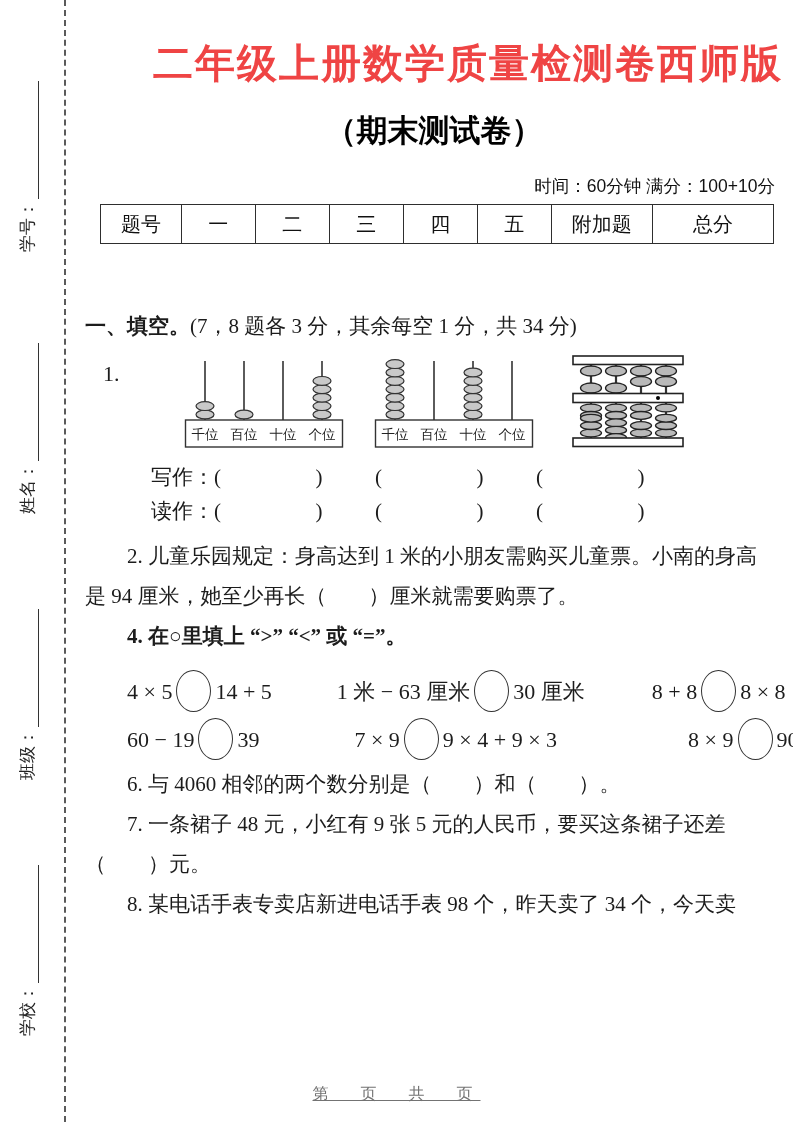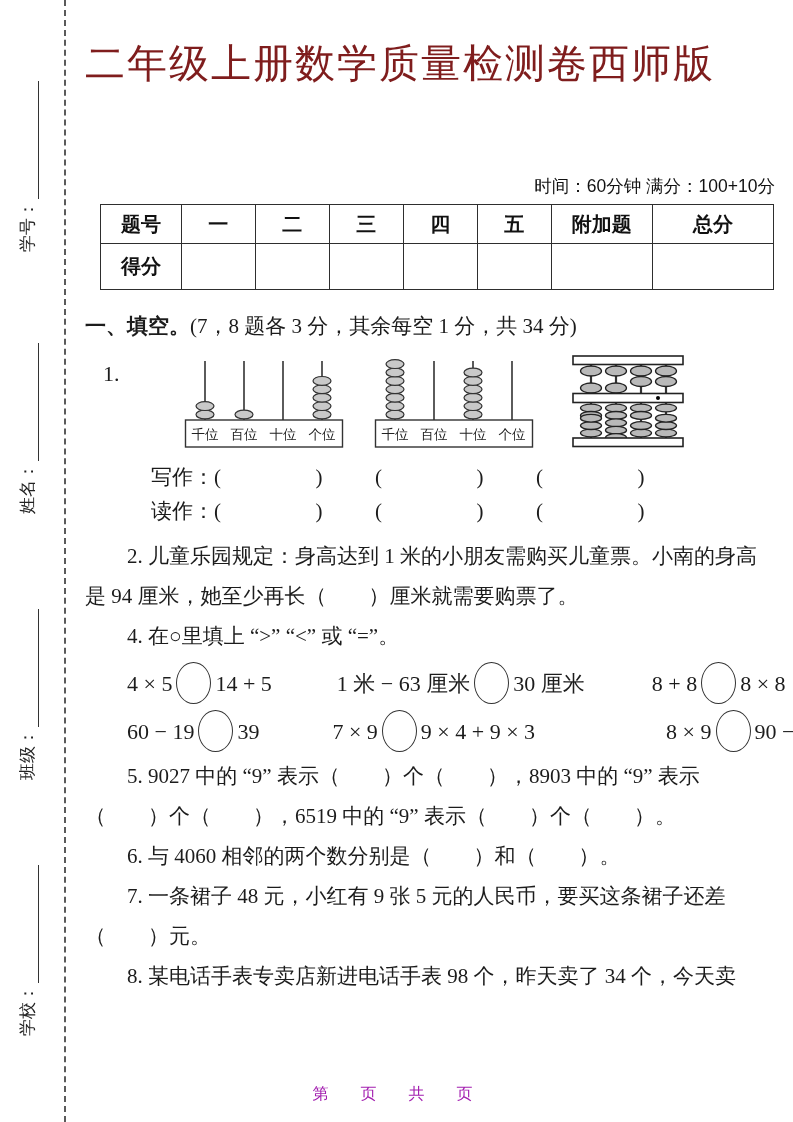--- a/index.html
+++ b/index.html
@@ -31,41 +31,41 @@
     display:inline-block;width:118px;border-bottom:1.5px solid #333;height:20px;
   }
   .mf-0{top:252px;}
   .mf-1{top:514px;}
   .mf-2{top:780px;}
   .mf-3{top:1036px;}
 
   
   .title{
     position:absolute;left:85px;right:10px;top:36px;
-    text-align:left;
-    font-family:"Liberation Sans","DejaVu Sans",sans-serif;
-    font-weight:normal;font-size:40px;letter-spacing:2px;color:#7f1d1d;
+    text-align:right;
+    font-family:"Liberation Sans","DejaVu Sans",sans-serif;
+    font-weight:bold;font-size:40px;letter-spacing:2px;color:#ef4444;
   }
   .subtitle{
     position:absolute;left:85px;right:10px;top:110px;
     text-align:center;
     font-family:"Liberation Sans","DejaVu Sans",sans-serif;
     font-weight:bold;font-size:31px;color:#000;
   }
   .meta{
     position:absolute;right:18px;top:174px;
     font-family:"Liberation Sans","DejaVu Sans",sans-serif;
     font-size:17.5px;color:#111;
   }
   
   .score-table{
     position:absolute;left:100px;top:204px;width:674px;
     border-collapse:collapse;table-layout:fixed;
     font-family:"Liberation Sans","DejaVu Sans",sans-serif;
-    font-size:20px;font-weight:700;color:#111;
+    font-size:20px;font-weight:400;color:#111;
   }
   .score-table td{
     border:1.5px solid #2e2e2e;text-align:center;padding:0;
   }
   .score-table tr:nth-child(1) td{height:38px;}
   .score-table tr:nth-child(2) td{height:45px;}
 
   
   .content{
     position:absolute;left:85px;top:306px;width:692px;
@@ -76,32 +76,32 @@
   .pre-line{white-space:pre;line-height:34px;margin-left:66px;}
   .q1-row{display:flex;align-items:flex-start;margin:8px 0 10px 18px;height:96px;}
   .q1-num{width:28px;margin-left:0;font-size:22px;}
   .fig-counter{margin-left:52px;margin-top:4px;}
   .fig-counter2{margin-left:28px;margin-top:4px;}
   .fig-abacus{margin-left:36px;}
   .q4-row{display:flex;margin-left:42px;line-height:48px;font-size:22px;gap:11px;}
   .q4-row .cmp{white-space:nowrap;}
   .q4-r1 .cmp:nth-child(2){margin-left:54px;}
   .q4-r1 .cmp:nth-child(3){margin-left:56px;}
-  .q4-r2 .cmp:nth-child(2){margin-left:62px;}
+  .q4-r2 .cmp:nth-child(2){margin-left:84px;}
   .q4-r2 .cmp:nth-child(3){margin-left:120px;}
   .cmp-circle{
     display:inline-block;width:33px;height:40px;
     border:1.6px solid #333;border-radius:50%;
     vertical-align:middle;margin:0 4px;transform:translateY(-3px);
   }
   
   .footer{
     position:absolute;left:0;right:0;top:1084px;text-align:center;
     font-family:"Liberation Sans","DejaVu Sans",sans-serif;
-    font-size:16px;letter-spacing:8px;color:#a21caf;
+    font-size:16px;letter-spacing:8px;color:#737373;text-decoration:underline;
   }
 </style>
 </head>
 <body>
 
 <div class="page">
 
   <div class="margin-strip">
     <div class="margin-field mf-0">
       <span>学号：</span>
@@ -115,20 +115,21 @@
       <span>班级：</span>
         <span class="blank-line"></span>
     </div>
     <div class="margin-field mf-3">
       <span>学校：</span>
         <span class="blank-line"></span>
     </div>
   </div>
 
   <div class="title">二年级上册数学质量检测卷西师版</div>
+  <div class="subtitle">（期末测试卷）</div>
   <div class="meta">时间：60分钟  满分：100+10分</div>
 
   <table class="score-table">
     <colgroup>
       <col style="width:12%">
         <col style="width:11%">
         <col style="width:11%">
         <col style="width:11%">
       <col style="width:11%">
         <col style="width:11%">
@@ -138,30 +139,20 @@
     <tbody>
         <tr>
       <td>题号</td>
       <td>一</td>
       <td>二</td>
       <td>三</td>
       <td>四</td>
       <td>五</td>
       <td>附加题</td>
       <td>总分</td>
-    </tr>
-    <tr>
-      <td>得分</td>
-      <td></td>
-      <td></td>
-      <td></td>
-      <td></td>
-      <td></td>
-      <td></td>
-      <td></td>
     </tr>
   </tbody>
     </table>
 
   <div class="content">
 
     <div class="sec-head">
       <b>一、填空。</b><span>(7，8 题各 3 分，其余每空 1 分，共 34 分)</span>
     </div>
 
@@ -247,33 +238,32 @@
           <circle cx="87" cy="44" r="2" fill="#000"></circle>
         </svg>
     </div>
 
     <div class="pre-line">写作：(                  )          (                  )          (                  )</div>
     <div class="pre-line">读作：(                  )          (                  )          (                  )</div>
 
     <p class="q-par" style="margin-top:8px;">2. 儿童乐园规定：身高达到 1 米的小朋友需购买儿童票。小南的身高是 94 厘米，她至少再长（　　）厘米就需要购票了。</p>
 
     <div>
-      <p class="q-par" style="margin-bottom:4px;">4. 在○里填上 “&gt;” “&lt;” 或 “=”。</p>
+      <p class="q-par" style="margin-bottom:12px;font-weight:bold;">4. 在○里填上 “&gt;” “&lt;” 或 “=”。</p>
       <div class="q4-row q4-r1">
         <span class="cmp"><span>4 × 5</span><span class="cmp-circle"></span><span>14 + 5</span></span>
         <span class="cmp"><span>1 米 − 63 厘米</span><span class="cmp-circle"></span><span>30 厘米</span></span>
         <span class="cmp"><span>8 + 8</span><span class="cmp-circle"></span><span>8 × 8</span></span>
       </div>
       <div class="q4-row q4-r2">
         <span class="cmp"><span>60 − 19</span><span class="cmp-circle"></span><span>39</span></span>
         <span class="cmp"><span>7 × 9</span><span class="cmp-circle"></span><span>9 × 4 + 9 × 3</span></span>
         <span class="cmp"><span>8 × 9</span><span class="cmp-circle"></span><span>90 − 18</span></span>
       </div>
     </div>
 
-    <p class="q-par">5. 9027 中的 “9” 表示（　　）个（　　），8903 中的 “9” 表示（　　）个（　　），6519 中的 “9” 表示（　　）个（　　）。</p>
     <p class="q-par">6. 与 4060 相邻的两个数分别是（　　）和（　　）。</p>
     <p class="q-par">7. 一条裙子 48 元，小红有 9 张 5 元的人民币，要买这条裙子还差（　　）元。</p>
     <p class="q-par">8. 某电话手表专卖店新进电话手表 98 个，昨天卖了 34 个，今天卖</p>
   </div>
 
   <div class="footer">第　页　共　页</div>
 </div>
 
 </body></html>

